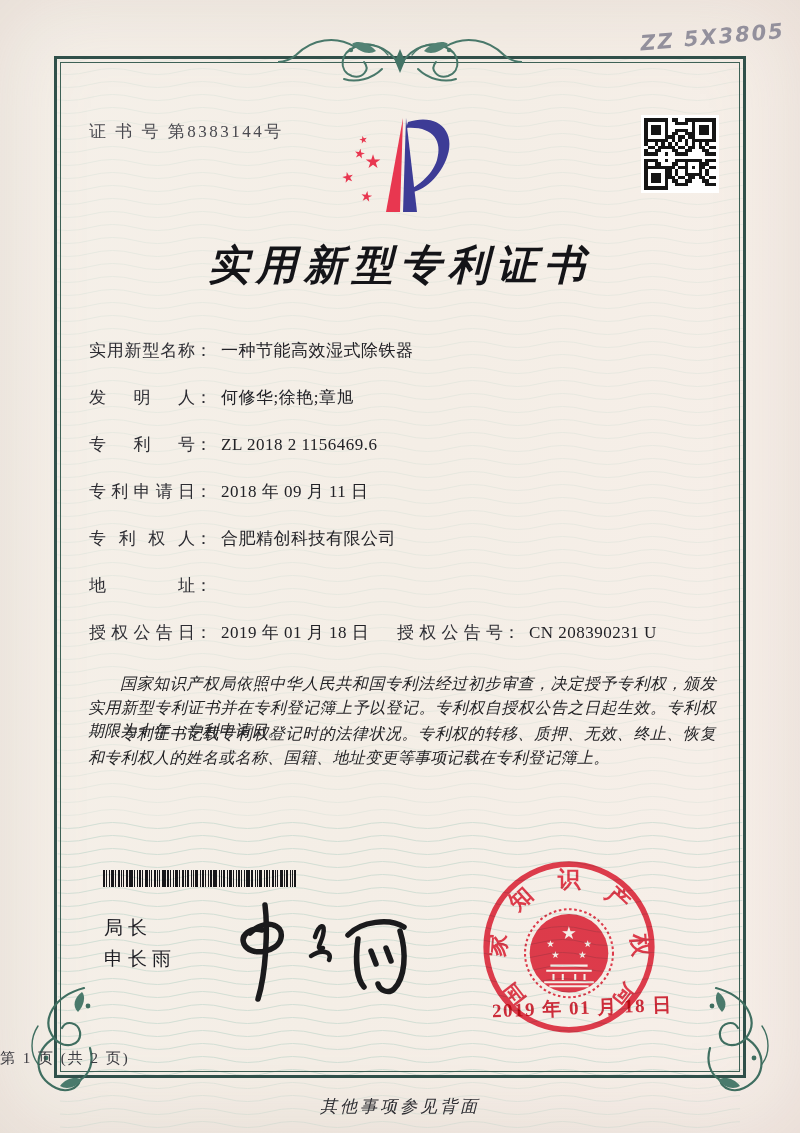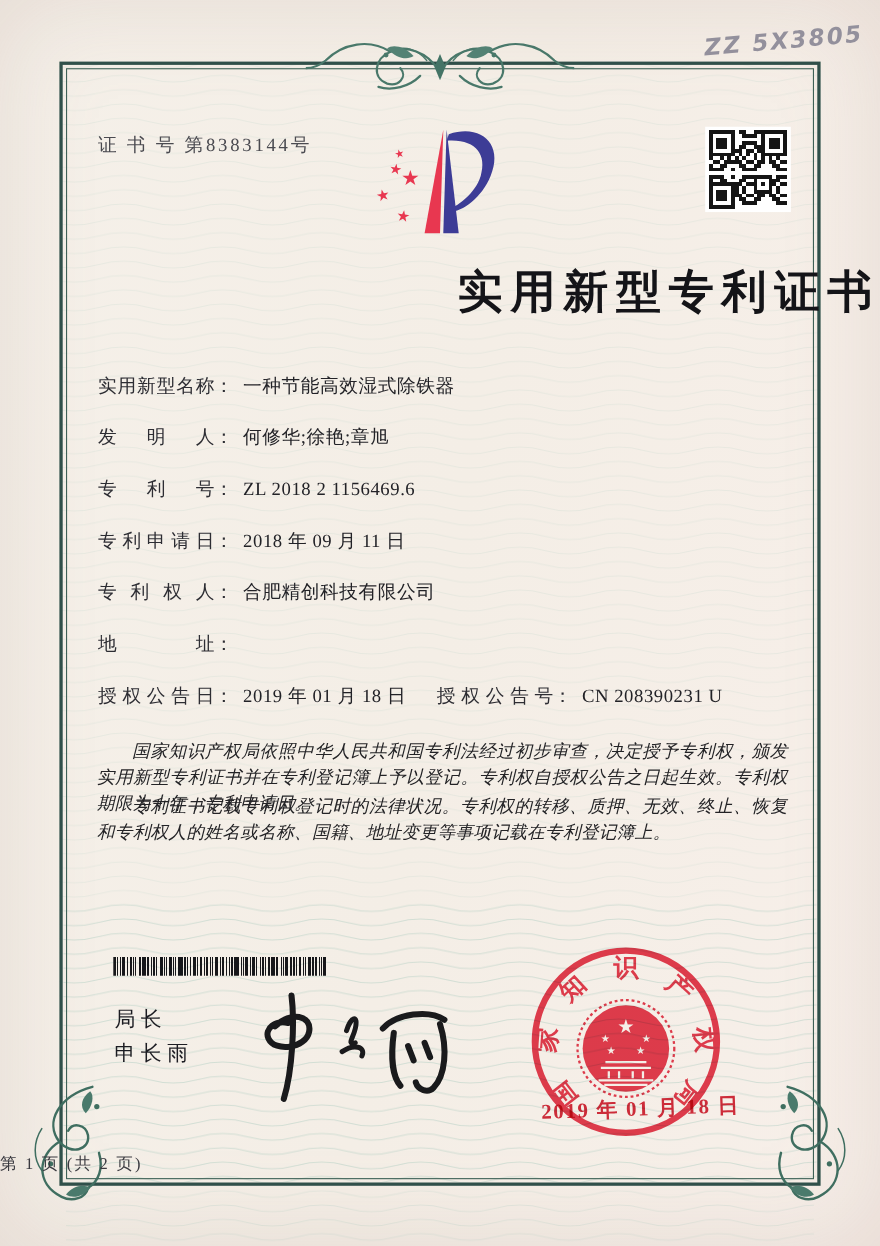--- a/index.html
+++ b/index.html
@@ -12,22 +12,22 @@
   .waves{position:absolute;left:0;top:0;width:800px;height:1133px;pointer-events:none;}
   .frame{position:absolute;left:54px;top:56px;width:692px;height:1022px;
     border:3px solid #30504a;box-sizing:border-box;}
   .frame-inner{position:absolute;left:3px;top:3px;right:3px;bottom:3px;border:1px solid #3e6156;}
   .hand-note{position:absolute;left:640px;top:24px;width:170px;
     font-family:"DejaVu Sans",sans-serif;font-style:italic;font-weight:700;
     color:#93909c;font-size:21px;letter-spacing:2px;transform:rotate(-5deg);}
   .cert-no{position:absolute;left:89px;top:120px;font-size:17px;letter-spacing:2.5px;color:#4a4a50;}
   .logo{position:absolute;left:342px;top:108px;width:116px;height:108px;}
   .qr{position:absolute;left:641px;top:115px;width:78px;height:78px;}
-  .title{position:absolute;left:0;right:0;top:238px;margin:0;text-align:right;
-    font-size:41px;font-weight:700;letter-spacing:7px;color:#141418;}
+  .title{position:absolute;left:0;right:0;top:238px;margin:0;text-align:center;
+    font-size:41px;font-weight:700;letter-spacing:7px;color:#141418;font-style:italic;}
   .fields{position:absolute;left:89px;top:338px;width:630px;display:flex;flex-direction:column;
     gap:21px;font-size:17px;color:#26262b;line-height:26px;}
   .frow{display:flex;align-items:center;}
   .flabel{display:inline-block;width:106px;text-align:justify;text-align-last:justify;color:#2d2d33;}
   .fcolon{display:inline-block;margin-right:9px;color:#2d2d33;}
   .fvalue{color:#222227;letter-spacing:.5px;}
   .fvalue.wrap{display:inline-block;max-width:452px;}
   .fvalue.gdate{display:inline-block;width:168px;}
   .flabel.g2{margin-left:8px;}
   .para{position:absolute;left:88px;width:628px;margin:0;font-size:16px;line-height:23.5px;
@@ -533,14 +533,15 @@
         <path d="M64,109 L108,109"></path>
         <path d="M71,112 V118 M80,112 V118 M92,112 V118 M101,112 V118"></path>
         <path d="M62,120 L110,120"></path>
         <path d="M67,124 L105,124"></path>
       </g>
     </g>
   </svg>
   <div class="seal-date">2019 年 01 月 18 日</div>
 
   <div class="page-ind">第 1 页 (共 2 页)</div>
+  <div class="back-note">其他事项参见背面</div>
 
 </div>
 
 </body></html>

